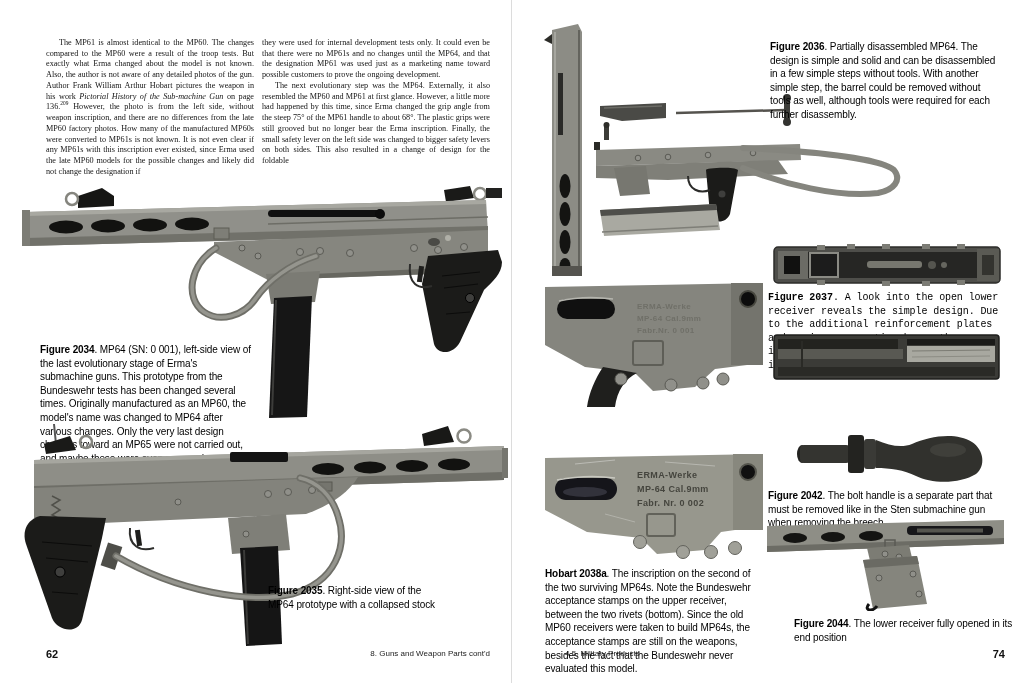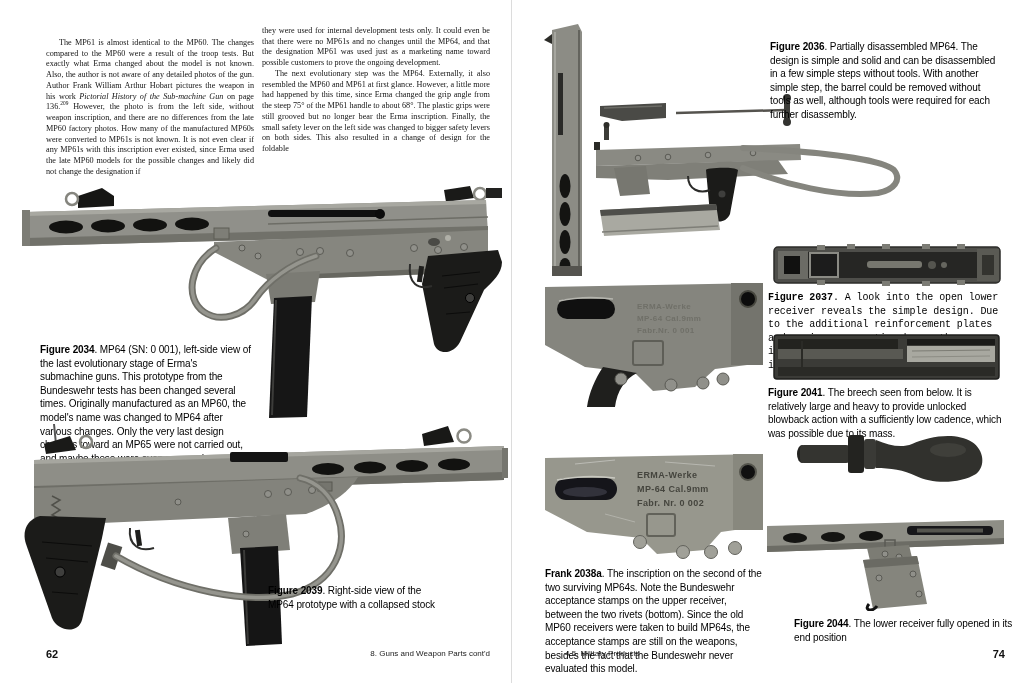--- a/index.html
+++ b/index.html
@@ -27,21 +27,21 @@
 <body>
 
 <div class="spread">
   <div class="divider"></div>
 
   <div class="abs bodytext" style="left:46px;top:38px;width:208px;">
     <p class="indent">
       <span>The MP61 is almost identical to the MP60. The changes compared to the MP60 were a result of the troop tests. But exactly what Erma changed about the model is not known. Also, the author is not aware of any detailed photos of the gun. Author Frank William Arthur Hobart pictures the weapon in his work </span><span class="ital">Pictorial History of the Sub-machine Gun</span><span> on page 136.</span><span class="sup">209</span><span> However, the photo is from the left side, without weapon inscription, and there are no differences from the late MP60 factory photos. How many of the manufactured MP60s were converted to MP61s is not known. It is not even clear if any MP61s with this inscription ever existed, since Erma used the late MP60 models for the possible changes and likely did not change the designation if</span>
     </p>
   </div>
-  <div class="abs bodytext" style="left:262px;top:26px;width:228px;">
+  <div class="abs bodytext" style="left:262px;top:38px;width:228px;">
     <p>they were used for internal development tests only. It could even be that there were no MP61s and no changes until the MP64, and that the designation MP61 was used just as a marketing name toward possible customers to prove the ongoing development.</p>
     <p class="indent">The next evolutionary step was the MP64. Externally, it also resembled the MP60 and MP61 at first glance. However, a little more had happened by this time, since Erma changed the grip angle from the steep 75° of the MP61 handle to about 68°. The plastic grips were still grooved but no longer bear the Erma inscription. Finally, the small safety lever on the left side was changed to bigger safety levers on both sides. This also resulted in a change of design for the foldable</p>
   </div>
 
   <svg class="abs" style="left:18px;top:186px;" width="492" height="235" viewBox="0 0 492 235">
     <g>
       <polygon points="60,10 84,2 96,10 96,20 60,22" fill="#161614"></polygon>
       <circle cx="54" cy="13" r="6" fill="none" stroke="#85857e" stroke-width="2.5"></circle>
     </g>
     <g>
@@ -161,21 +161,21 @@
       <polygon points="222,126 260,124 264,222 228,224" fill="#151515"></polygon>
       <line x1="226" y1="128" x2="230" y2="222" stroke="#3a3a38" stroke-width="2"></line>
     </g>
     <g>
       <rect x="86" y="122" width="15" height="24" fill="#4e4e49" transform="rotate(18 93 134)"></rect>
       <path d="M98,134 C160,170 232,182 274,172 C318,160 330,124 320,94 C314,74 300,60 282,56" fill="none" stroke="#6f6f68" stroke-width="7" stroke-linecap="round"></path>
       <path d="M98,134 C160,170 232,182 274,172 C318,160 330,124 320,94 C314,74 300,60 282,56" fill="none" stroke="#95958e" stroke-width="3.5" stroke-linecap="round"></path>
     </g>
   </svg>
   <div class="abs cap" style="left:268px;top:584px;width:175px;">
-    <b>Figure 2039</b><span>. Right-side view of the MP64 prototype with a collapsed stock</span>
+    <b>Figure 2035</b><span>. Right-side view of the MP64 prototype with a collapsed stock</span>
   </div>
 
   <div class="abs pagenum" style="left:46px;top:648px;">62</div>
   <div class="abs footer" style="left:250px;top:649px;width:240px;text-align:right;">8. Guns and Weapon Parts cont'd</div>
 
   <svg class="abs" style="left:538px;top:18px;" width="467" height="270" viewBox="0 0 467 270">
     <g>
       <polygon points="14,12 40,6 44,14 44,252 14,256" fill="#8c8c85"></polygon>
       <line x1="17" y1="14" x2="17" y2="254" stroke="#a6a69f" stroke-width="2"></line>
       <line x1="41" y1="12" x2="41" y2="252" stroke="#63635d" stroke-width="2"></line>
@@ -273,32 +273,32 @@
     <rect x="2" y="2" width="225" height="44" rx="3" fill="#3b3b37" stroke="#1f1f1d" stroke-width="1.5"></rect>
     <rect x="6" y="6" width="120" height="13" fill="#23231f"></rect>
     <rect x="6" y="16" width="125" height="10" fill="#595953"></rect>
     <rect x="135" y="6" width="88" height="6" fill="#1a1a18"></rect>
     <rect x="135" y="13" width="88" height="16" fill="#a8a8a0"></rect>
     <line x1="140" y1="18" x2="218" y2="17" stroke="#7c7c74" stroke-width="1"></line>
     <line x1="140" y1="24" x2="218" y2="23" stroke="#8c8c84" stroke-width="1"></line>
     <rect x="6" y="34" width="217" height="9" fill="#2a2a26"></rect>
     <line x1="30" y1="8" x2="30" y2="40" stroke="#2a2a26" stroke-width="2"></line>
   </svg>
-  <div class="abs cap" style="left:768px;top:386px;width:235px;">
-    <b>Figure 2041</b><span>. The breech seen from below. It is relatively large and heavy to provide unlocked blowback action with a sufficiently low cadence, which was possible due to its mass.</span>
-  </div>
 
   <svg class="abs" style="left:790px;top:422px;" width="196" height="62" viewBox="0 0 196 62">
     <ellipse cx="12" cy="32" rx="5" ry="9" fill="#232320"></ellipse>
     <rect x="10" y="23" width="50" height="18" rx="4" fill="#343430"></rect>
     <rect x="58" y="13" width="16" height="38" rx="3" fill="#232320"></rect>
     <rect x="74" y="17" width="12" height="30" rx="3" fill="#3a3a36"></rect>
     <path d="M86,18 C100,24 112,26 122,22 C140,14 166,10 182,20 C194,28 196,44 186,52 C170,62 142,62 126,54 C114,48 100,46 86,46 Z" fill="#31312d"></path>
     <ellipse cx="158" cy="28" rx="18" ry="7" fill="#4a4a46" opacity=".55"></ellipse>
   </svg>
+  <div class="abs cap" style="left:768px;top:489px;width:235px;">
+    <b>Figure 2042</b><span>. The bolt handle is a separate part that must be removed like in the Sten submachine gun when removing the breech.</span>
+  </div>
 
   <svg class="abs" style="left:545px;top:452px;" width="218" height="112" viewBox="0 0 218 112">
     <path d="M0,6 L218,2 L218,74 L176,80 L160,98 L112,102 L96,86 L42,80 L0,58 Z" fill="#97978d"></path>
     <rect x="188" y="2" width="30" height="76" fill="#88887e"></rect>
     <circle cx="203" cy="20" r="8" fill="#101010" stroke="#55554d" stroke-width="2"></circle>
     <rect x="10" y="26" width="62" height="22" rx="11" fill="#15151a"></rect>
     <path d="M12,28 Q42,22 70,26" stroke="#c8c8c0" stroke-width="1.5" fill="none"></path>
     <ellipse cx="40" cy="40" rx="22" ry="5" fill="#3a3a44" opacity=".8"></ellipse>
     <text class="ins-strong" x="92" y="26">ERMA-Werke</text>
     <text class="ins-strong" x="92" y="40">MP-64 Cal.9mm</text>
@@ -306,21 +306,21 @@
     <rect x="102" y="62" width="28" height="22" rx="2" fill="none" stroke="#62625a" stroke-width="2"></rect>
     <circle class="riv2" cx="95" cy="90" r="6.5"></circle>
     <circle class="riv2" cx="138" cy="100" r="6.5"></circle>
     <circle class="riv2" cx="166" cy="100" r="6.5"></circle>
     <circle class="riv2" cx="190" cy="96" r="6.5"></circle>
     <line x1="30" y1="12" x2="70" y2="8" stroke="#ffffff" stroke-width="1" opacity=".35"></line>
     <line x1="120" y1="10" x2="170" y2="14" stroke="#ffffff" stroke-width="1" opacity=".3"></line>
     <line x1="60" y1="62" x2="90" y2="70" stroke="#ffffff" stroke-width="1" opacity=".25"></line>
   </svg>
   <div class="abs cap" style="left:545px;top:567px;width:218px;">
-    <b>Frank 2038a</b><span>. The inscription on the second of the two surviving MP64s. Note the Bundeswehr acceptance stamps on the upper receiver, between the two rivets (bottom). Since the old MP60 receivers were taken to build MP64s, the acceptance stamps are still on the weapons, besides the fact that the Bundeswehr never evaluated this model.</span>
+    <b>Hobart 2038a</b><span>. The inscription on the second of the two surviving MP64s. Note the Bundeswehr acceptance stamps on the upper receiver, between the two rivets (bottom). Since the old MP60 receivers were taken to build MP64s, the acceptance stamps are still on the weapons, besides the fact that the Bundeswehr never evaluated this model.</span>
   </div>
 
   <svg class="abs" style="left:767px;top:512px;" width="237" height="99" viewBox="0 0 237 99">
     <g>
       <polygon points="0,14 237,8 237,32 0,40" fill="#8e8e86"></polygon>
       <polygon points="0,34 237,26 237,32 0,40" fill="#6c6c65"></polygon>
       <ellipse cx="28" cy="26" rx="12" ry="5" fill="#141412"></ellipse>
       <ellipse cx="66" cy="25" rx="12" ry="5" fill="#141412"></ellipse>
       <ellipse cx="104" cy="24" rx="12" ry="5" fill="#141412"></ellipse>
       <rect x="118" y="28" width="10" height="8" fill="none" stroke="#5a5a54" stroke-width="1.5"></rect>

